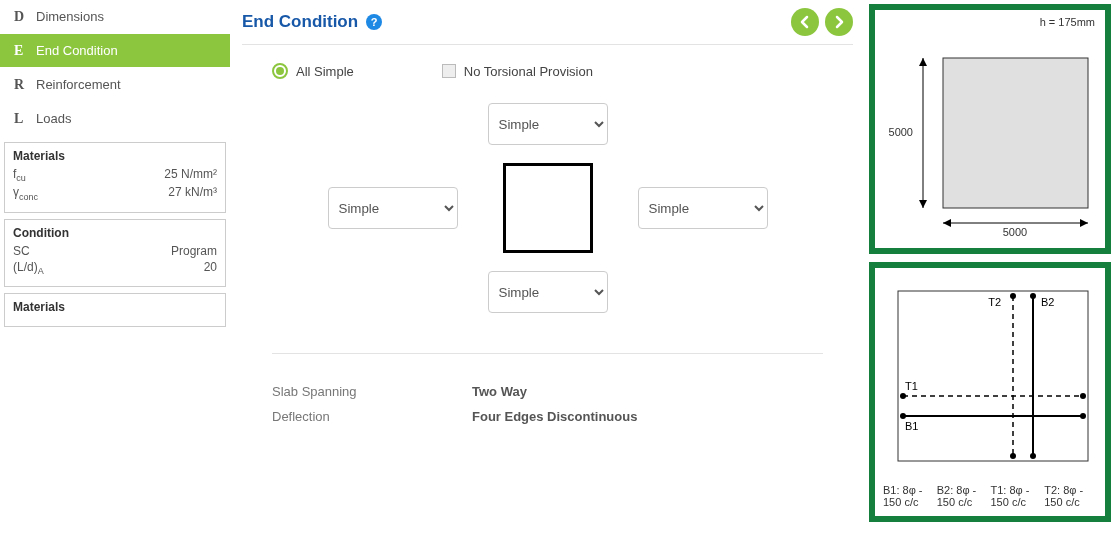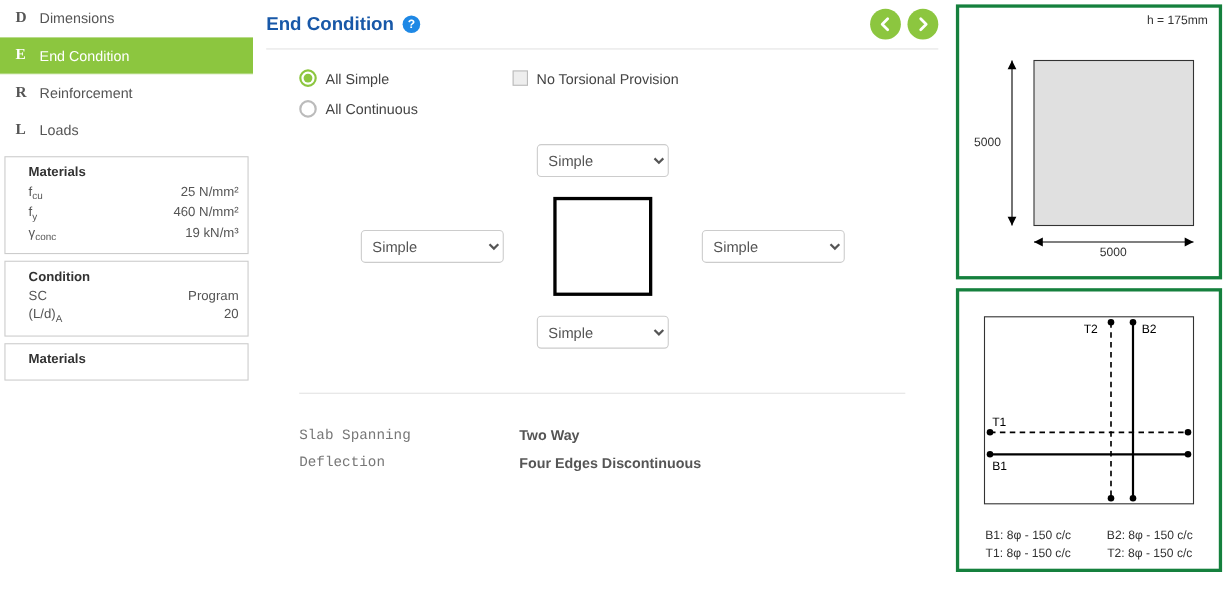--- a/index.html
+++ b/index.html
@@ -37,21 +37,21 @@
     width: 22px;
     font-family: Georgia, "Times New Roman", serif;
     font-weight: bold;
     font-size: 14px;
   }
   .nav-item.active .tag { color: #fff; }
   .nav-item .label { }
   .panel {
     border: 1px solid #ccc;
     margin: 6px 4px;
-    padding: 6px 8px 8px 21px;
+    padding: 6px 8px 8px 8px;
     font-size: 12px;
   }
   .panel-title {
     font-weight: bold;
     margin-bottom: 4px;
     color: #333;
   }
   .kvrow {
     display: flex;
     justify-content: space-between;
@@ -88,21 +88,21 @@
   }
   .navarrows { display: flex; gap: 6px; }
   .circ-btn {
     width: 28px; height: 28px; border-radius: 50%;
     background: #8cc63f; color: #fff;
     display: inline-flex; align-items: center; justify-content: center;
     cursor: pointer;
     font-size: 16px;
   }
   .form-area { padding: 0 30px; }
-  .radio-row { display: flex; gap: 112px; align-items: center; margin-bottom: 12px;}
+  .radio-row { display: flex; gap: 88px; align-items: center; margin-bottom: 12px;}
   .radio-item, .check-item { display: flex; align-items: center; gap: 8px; cursor: pointer; }
   .radio-outer {
     width: 16px; height: 16px; border: 2px solid #bbb; border-radius: 50%;
     display: inline-flex; align-items: center; justify-content: center;
   }
   .radio-outer.sel { border-color: #8cc63f; }
   .radio-inner { width: 8px; height: 8px; border-radius: 50%; background: #8cc63f; }
   .check-box { width: 14px; height: 14px; border: 1px solid #bbb; background: #eee; }
   .radio-label { color: #444; }
   .edge-picker {
@@ -115,51 +115,51 @@
     margin-top: 24px;
   }
   .edge-picker .cell-center {
     grid-column: 2; grid-row: 2;
     display:flex; justify-content:center;
   }
   .slab-box {
     width: 90px; height: 90px; border: 3px solid #000; background:#fff;
   }
   select {
-    width: 130px; height: 30px; border: 1px solid #ccc; border-radius: 4px;
+    width: 130px; height: 42px; border: 1px solid #ccc; border-radius: 4px;
     background: #fff; color: #555; padding: 0 6px; font-family: inherit;
   }
   .summary {
     margin-top: 40px;
     border-top: 1px solid #e3e3e3;
     padding-top: 20px;
   }
   .srow { display: flex; margin: 10px 0; }
-  .srow .sk { width: 200px; color: #777; font-family: Liberation Mono, monospace; }
+  .srow .sk { width: 200px; color: #777; }
   .srow .sv { color: #555; font-weight: 700; }
   
   .diagrams {
     width: 250px;
     flex-shrink: 0;
     padding: 4px;
     display: flex; flex-direction: column; gap: 8px;
   }
   .dg {
-    border: 3px solid #15803d;
+    border: 6px solid #15803d;
     padding: 8px;
     position: relative;
     background: #fff;
   }
   .dg svg { display: block; margin: 0 auto; }
   .dg .h-label {
     position: absolute; top: 6px; right: 10px; font-size: 11px; color: #333;
   }
   .rebar-legend {
     display: grid;
-    grid-template-columns: 1fr 1fr;
+    grid-template-columns: 1fr 1fr 1fr 1fr;
     gap: 4px 1px;
     font-size: 11px;
     color: #333;
     margin-top: 8px;
     justify-items: center;
   }
 </style>
 </head>
 <body>
 
@@ -183,26 +183,22 @@
       <span class="label">Loads</span>
     </div>
 
     <div class="panel">
       <div class="panel-title">Materials</div>
       <div class="kvrow">
           <span class="k">f<sub>cu</sub></span>
           <span class="v">25 N/mm²</span>
         </div>
       <div class="kvrow">
-          <span class="k">f<sub>y</sub></span>
-          <span class="v">460 N/mm²</span>
-        </div>
-      <div class="kvrow">
           <span class="k">γ<sub>conc</sub></span>
-          <span class="v">19 kN/m³</span>
+          <span class="v">27 kN/m³</span>
         </div>
     </div>
 
     <div class="panel">
       <div class="panel-title">Condition</div>
       <div class="kvrow">
           <span class="k">SC</span>
           <span class="v">Program</span>
         </div>
       <div class="kvrow">
@@ -242,24 +238,20 @@
           <span class="radio-outer sel">
               <span class="radio-inner"></span>
             </span>
           <span class="radio-label">All Simple</span>
         </div>
         <div class="check-item">
           <span class="check-box"></span>
           <span class="radio-label">No Torsional Provision</span>
         </div>
       </div>
-      <div class="radio-item" style="margin-bottom:8px;">
-        <span class="radio-outer"></span>
-        <span class="radio-label">All Continuous</span>
-      </div>
 
       <div class="edge-picker">
         <div style="grid-column:2; grid-row:1; display:flex; justify-content:center;">
           <select>
             <option>Simple</option>
           </select>
         </div>
         <div style="grid-column:1; grid-row:2; display:flex; justify-content:flex-end;">
           <select>
             <option>Simple</option>

